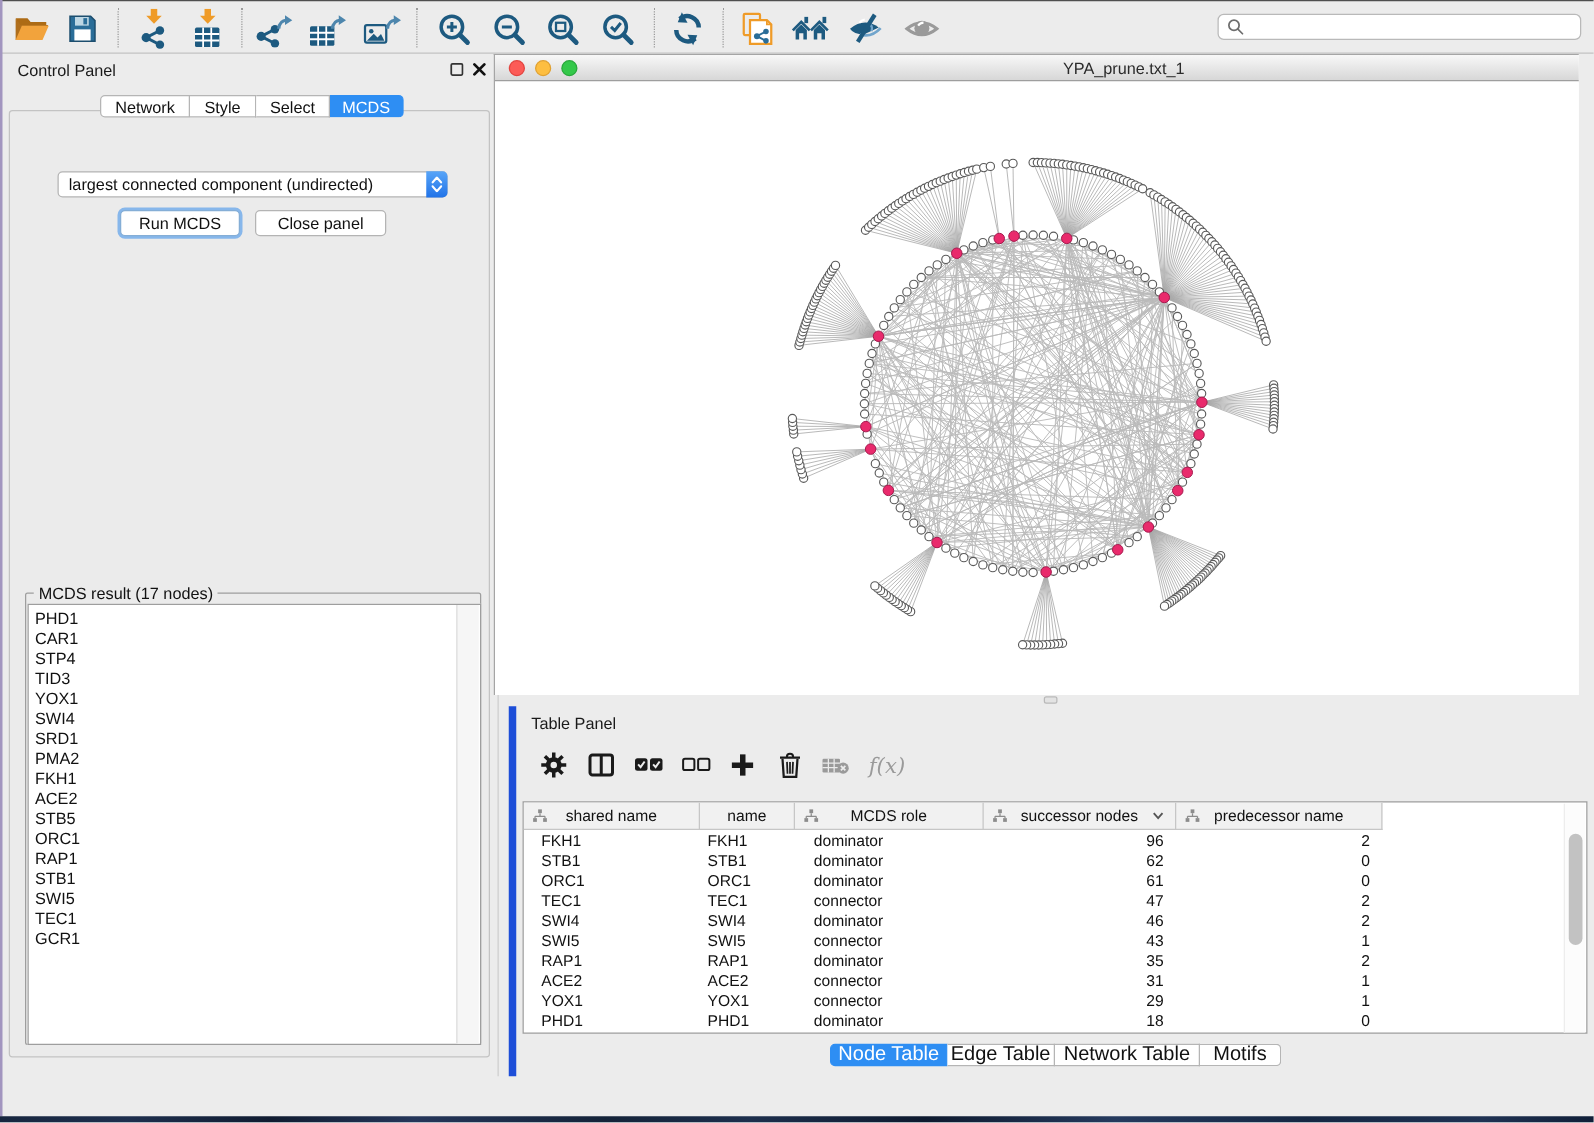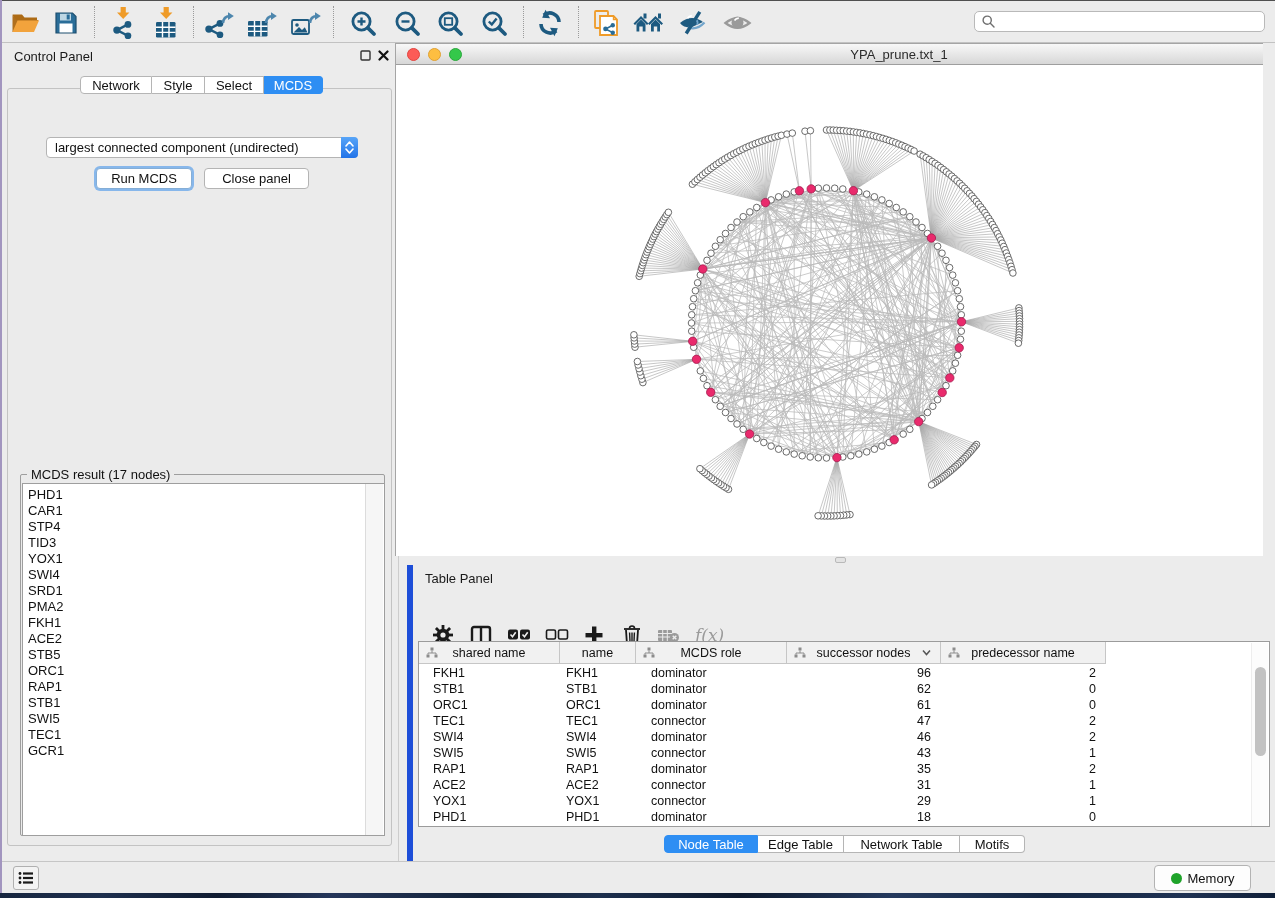--- a/index.html
+++ b/index.html
@@ -61,33 +61,33 @@
   .light.red { background:#fc5b57; border:0.5px solid #e2443f; }
   .light.yellow { background:#fdbe41; border:0.5px solid #e0a132; }
   .light.green { background:#34c84a; border:0.5px solid #2aa83c; }
   .net-title { position:absolute; left:503px; top:3px; font-size:13px; color:#2b2b2b; transform:translateX(-50%); white-space:nowrap; }
   .net-canvas { position:absolute; left:0; top:22px; width:867px; height:490px; background:#fff; overflow:hidden; }
 
   
   .table-panel { position:absolute; left:407px; top:565px; width:908px; height:296px; background:#ececec; border-left:6px solid #1d4ed8; }
   .tp-winbtns { right:9px; top:7px; }
   .tp-toolbar { position:absolute; left:0; top:26px; width:100%; height:50px; }
-  .tp-tool { position:absolute; top:31px; width:28px; height:26px; display:flex; align-items:center; justify-content:center; }
+  .tp-tool { position:absolute; top:8px; width:28px; height:26px; display:flex; align-items:center; justify-content:center; }
   .grid-table { position:absolute; left:5px; top:76px; width:852px; height:186px; background:#fff; border:1px solid #9b9b9b; overflow:hidden; }
   .gt-header { position:absolute; left:0; top:0; height:22px; display:flex; background:#f1f1f1; border-bottom:1px solid #c6c6c6; }
   .gt-hcell { position:relative; height:22px; border-right:1px solid #c6c6c6; display:flex; align-items:center; justify-content:center; font-size:12.5px; color:#111; }
   .gt-hcell .h-icon { position:absolute; left:7px; top:5px; }
   .gt-hcell .h-chev { position:absolute; right:9px; top:7px; }
   .gt-rows { position:absolute; left:0; top:23px; }
   .gt-row { display:flex; height:16px; line-height:16px; font-size:12.5px; color:#111; }
   .gt-cell { height:16px; white-space:nowrap; overflow:hidden; }
   .tbl-scroll { position:absolute; right:1px; top:1px; width:17px; height:184px; background:#fcfcfc; border-left:1px solid #ededed; }
   .tbl-thumb { position:absolute; left:3px; top:24px; width:11px; height:89px; background:#c2c2c2; border-radius:6px; }
   .tp-tabs { left:251px; top:270px; }
-  .tp-tabs .seg { font-size:13px; }
+  .tp-tabs .seg { font-size:16px; }
 
   
   .statusbar { position:absolute; left:0; top:861px; width:1275px; height:32px; background:#ececec; border-top:1px solid #c6c6c6; }
   .status-left-btn { position:absolute; left:13px; top:4px; width:26px; height:24px; background:#f3f3f3; border:1px solid #b0b0b0; border-radius:3px; display:flex; align-items:center; justify-content:center; }
   .memory-btn { position:absolute; right:24px; top:3px; width:97px; height:26px; background:#fdfdfd; border:1px solid #b3b3b3; border-radius:4px; display:flex; align-items:center; justify-content:center; gap:6px; font-size:13px; color:#111; }
   .memdot { width:11px; height:11px; border-radius:50%; background:#1fa32a; }
 
   svg { display:block; }
 </style>
 </head>
@@ -1470,33 +1470,17 @@
         </div>
     </div>
     <div class="tabset tp-tabs" id="tp-tabs">
         <div class="seg sel" style="width:94px">Node Table</div>
         <div class="seg" style="width:86px">Edge Table</div>
         <div class="seg" style="width:116px">Network Table</div>
         <div class="seg" style="width:65px">Motifs</div>
       </div>
   </div>
 
-  <div class="statusbar">
-    <div class="status-left-btn">
-      <svg width="16" height="14" viewBox="0 0 16 14">
-        <circle cx="2" cy="2.5" r="1.4" fill="#1a1a1a"></circle>
-          <rect x="5" y="1.4" width="10" height="2.2" fill="#1a1a1a"></rect>
-        <circle cx="2" cy="7" r="1.4" fill="#1a1a1a"></circle>
-          <rect x="5" y="5.9" width="10" height="2.2" fill="#1a1a1a"></rect>
-        <circle cx="2" cy="11.5" r="1.4" fill="#1a1a1a"></circle>
-          <rect x="5" y="10.4" width="10" height="2.2" fill="#1a1a1a"></rect>
-      </svg>
-    </div>
-    <div class="memory-btn">
-      <span class="memdot"></span>
-      <span>Memory</span>
-    </div>
-  </div>
 
   <div class="left-edge"></div>
   <div class="desktop-strip"></div>
 
 </div>
 
 </body></html>

